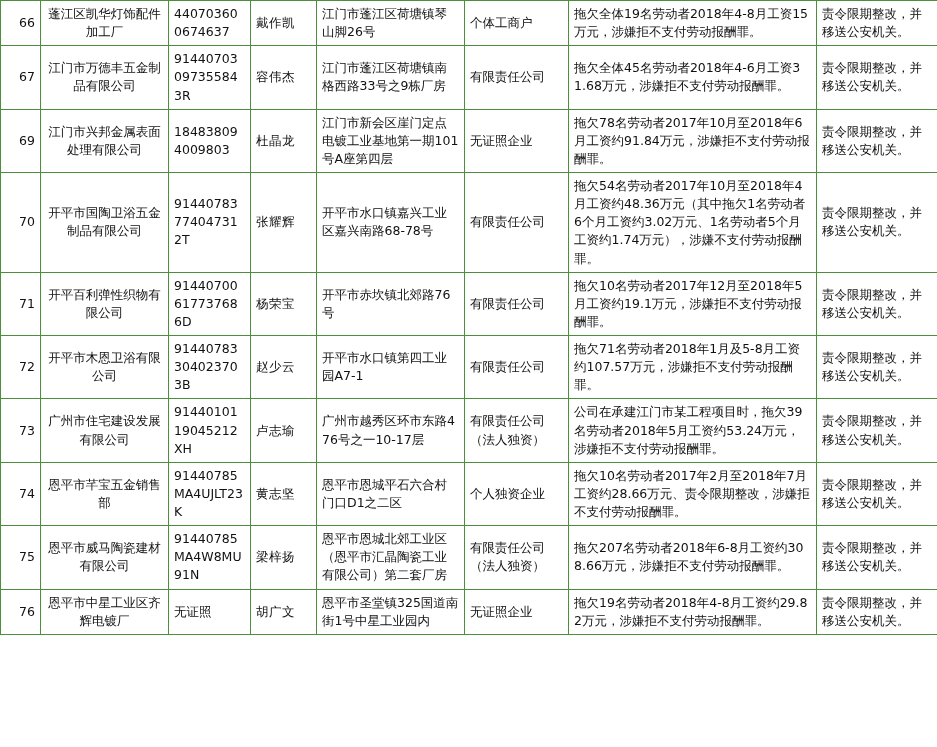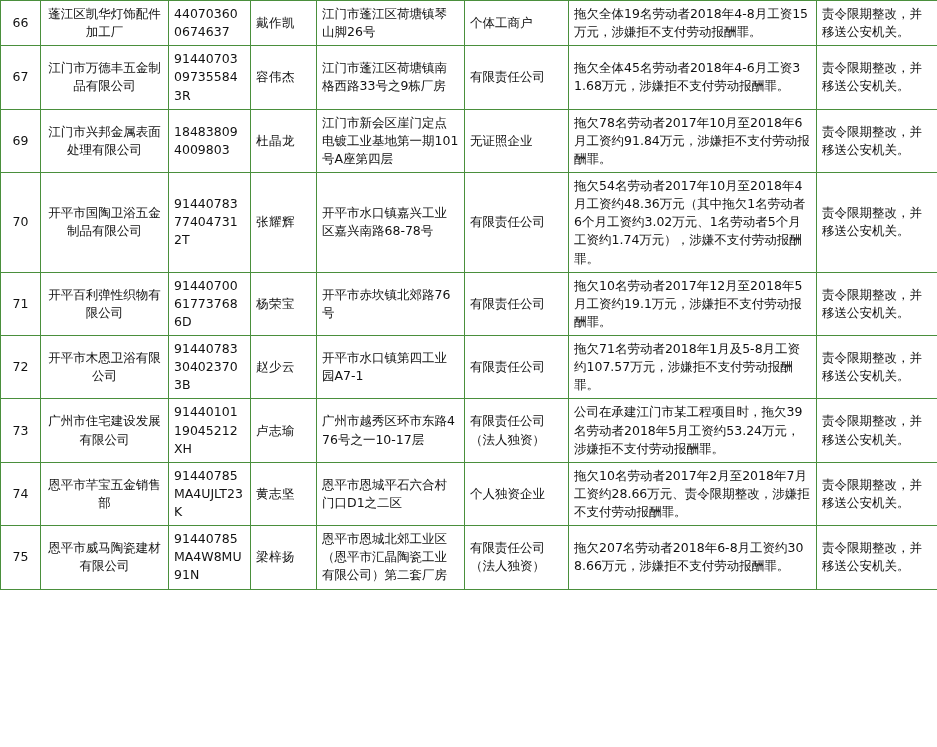--- a/index.html
+++ b/index.html
@@ -34,21 +34,21 @@
   col.c-idx   { width: 40px; }
   col.c-name  { width: 128px; }
   col.c-code  { width: 82px; }
   col.c-legal { width: 66px; }
   col.c-addr  { width: 148px; }
   col.c-type  { width: 104px; }
   col.c-fact  { width: 248px; }
   col.c-res   { width: 121px; }
 
   td.idx {
-    text-align: center;
+    text-align: right;
     font-size: 13px;
   }
   td.name {
     text-align: center;
   }
   td.code {
     text-align: left;
     word-break: break-all;
     font-size: 12.5px;
   }
@@ -168,14 +168,24 @@
       <tr>
         <td class="idx">75</td>
         <td class="name">恩平市威马陶瓷建材有限公司</td>
         <td class="code">91440785MA4W8MU91N</td>
         <td class="legal">梁梓扬</td>
         <td class="addr">恩平市恩城北郊工业区（恩平市汇晶陶瓷工业有限公司）第二套厂房</td>
         <td class="type">有限责任公司（法人独资）</td>
         <td class="fact">拖欠207名劳动者2018年6-8月工资约308.66万元，涉嫌拒不支付劳动报酬罪。</td>
         <td class="res">责令限期整改，并移送公安机关。</td>
       </tr>
+      <tr>
+        <td class="idx">76</td>
+        <td class="name">恩平市中星工业区齐辉电镀厂</td>
+        <td class="code">无证照</td>
+        <td class="legal">胡广文</td>
+        <td class="addr">恩平市圣堂镇325国道南街1号中星工业园内</td>
+        <td class="type">无证照企业</td>
+        <td class="fact">拖欠19名劳动者2018年4-8月工资约29.82万元，涉嫌拒不支付劳动报酬罪。</td>
+        <td class="res">责令限期整改，并移送公安机关。</td>
+      </tr>
     </tbody>
 </table>
 
 </body></html>

